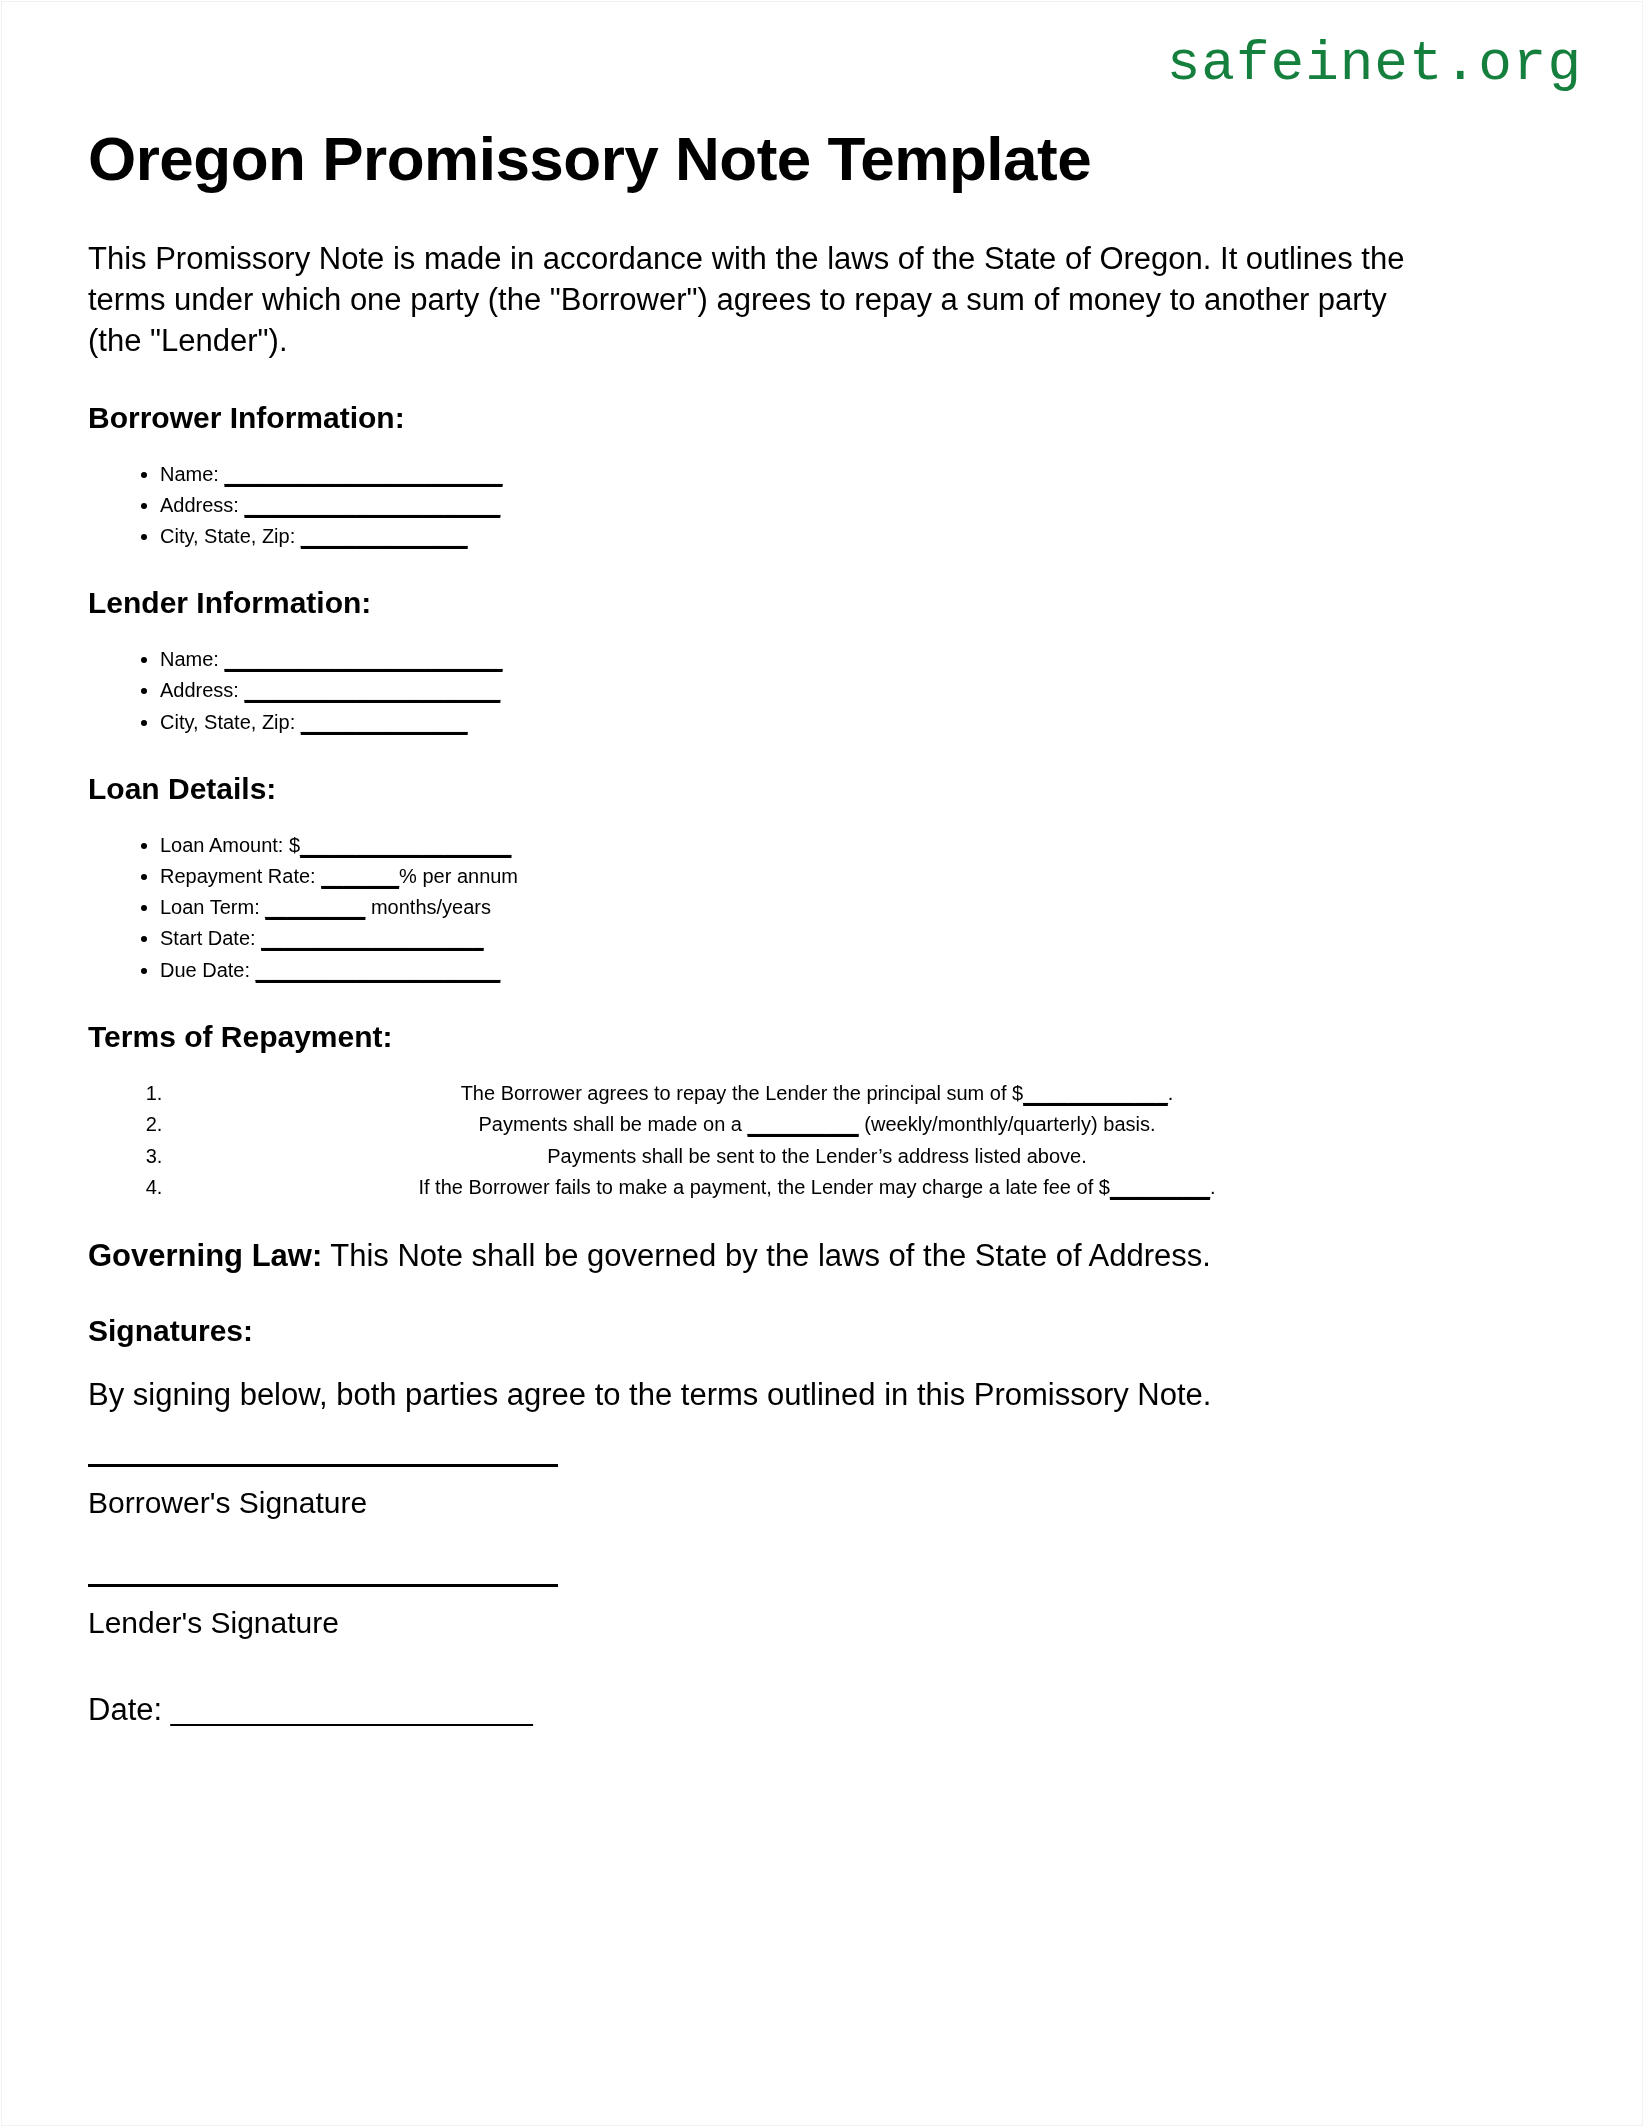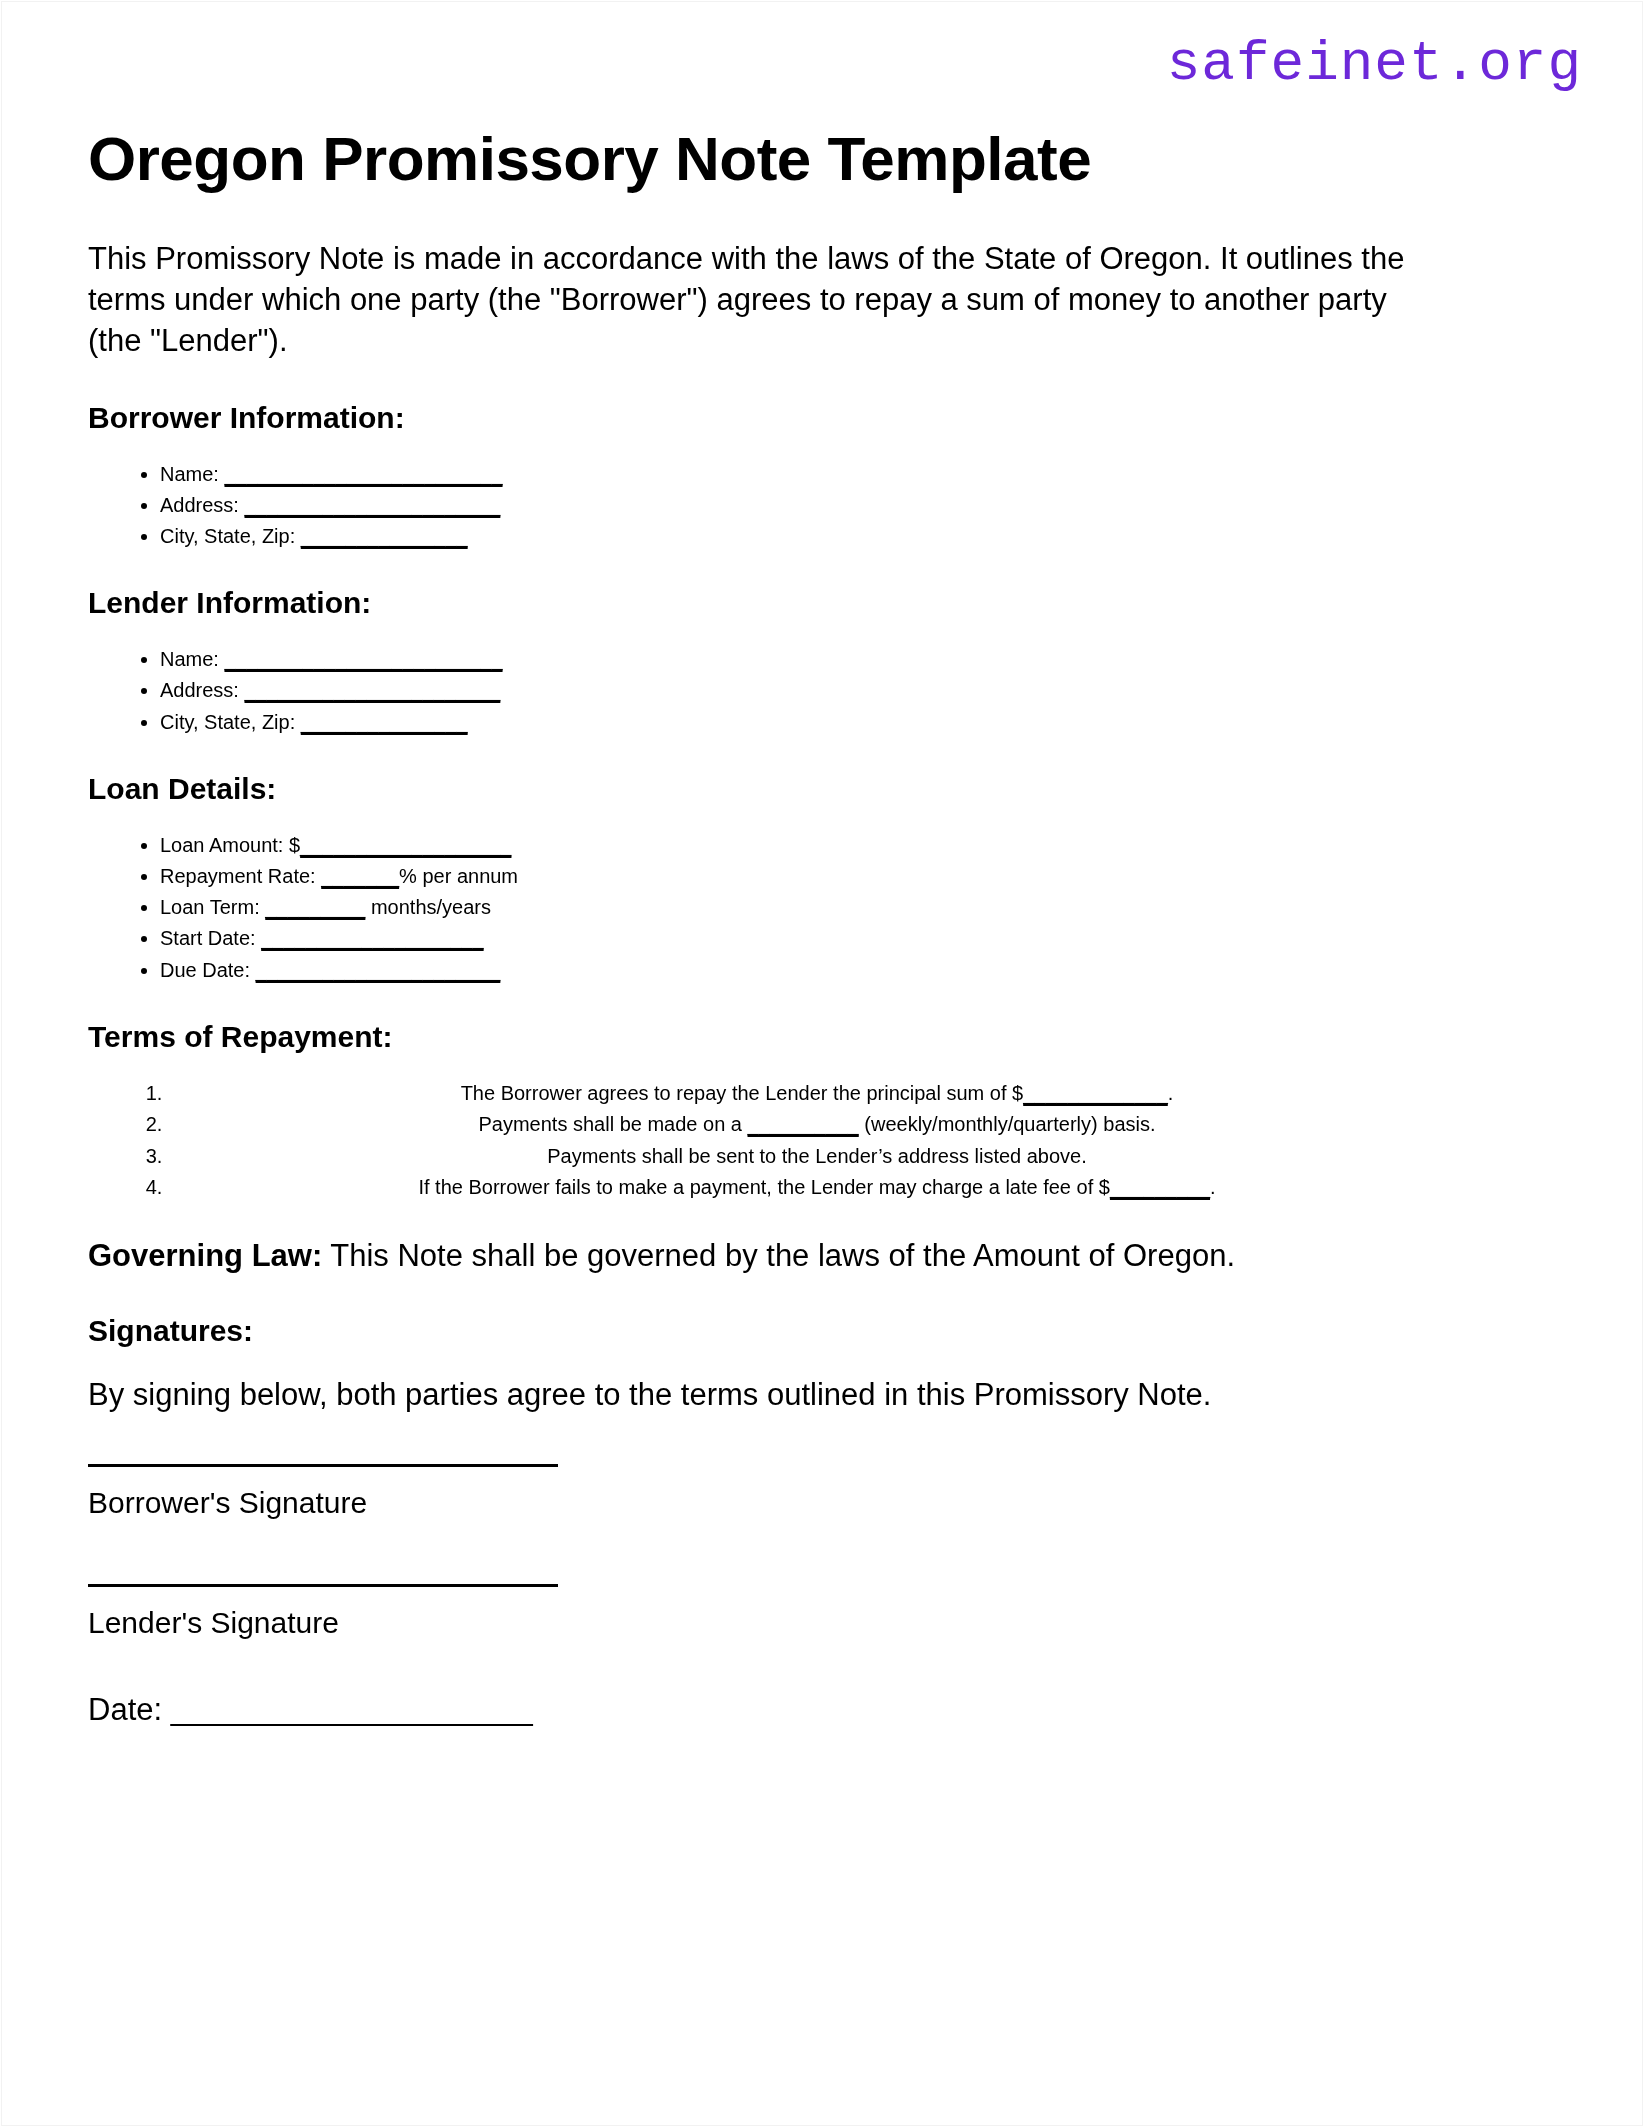--- a/index.html
+++ b/index.html
@@ -144,21 +144,21 @@
     line-height: 1.3;
     margin: 0;
   }
 </style>
 </head>
 <body>
 
 <div class="page">
   <div class="page-frame"></div>
 
-  <div class="watermark" style="color: #6d28d9;">safeinet.org</div>
+  <div class="watermark" style="color: #15803d;">safeinet.org</div>
 
   <div class="content">
 
     <h1 class="doc-title">Oregon Promissory Note Template</h1>
 
     <p class="intro">This Promissory Note is made in accordance with the laws of the State of Oregon. It outlines the terms under which one party (the "Borrower") agrees to repay a sum of money to another party (the "Lender").</p>
 
     <h2 class="section-heading">Borrower Information:</h2>
     <ul class="field-list">
       <li><span>Name: </span><span class="blank">_________________________</span></li>
@@ -183,21 +183,21 @@
     </ul>
 
     <h2 class="section-heading">Terms of Repayment:</h2>
     <ol class="terms-list">
       <li><span>The Borrower agrees to repay the Lender the principal sum of $</span><span class="blank">_____________</span><span>.</span></li>
       <li><span>Payments shall be made on a </span><span class="blank">__________</span><span> (weekly/monthly/quarterly) basis.</span></li>
       <li><span>Payments shall be sent to the Lender’s address listed above.</span><span class="blank"></span><span></span></li>
       <li><span>If the Borrower fails to make a payment, the Lender may charge a late fee of $</span><span class="blank">_________</span><span>.</span></li>
     </ol>
 
-    <p class="body-line"><span class="lead">Governing Law:</span><span> This Note shall be governed by the laws of the Amount of Oregon.</span></p>
+    <p class="body-line"><span class="lead">Governing Law:</span><span> This Note shall be governed by the laws of the State of Address.</span></p>
 
     <h2 class="section-heading">Signatures:</h2>
 
     <p class="body-line">By signing below, both parties agree to the terms outlined in this Promissory Note.</p>
 
     <div class="sig-block">
       <div class="sig-rule"></div>
       <p class="sig-caption">Borrower's Signature</p>
     </div>
 

